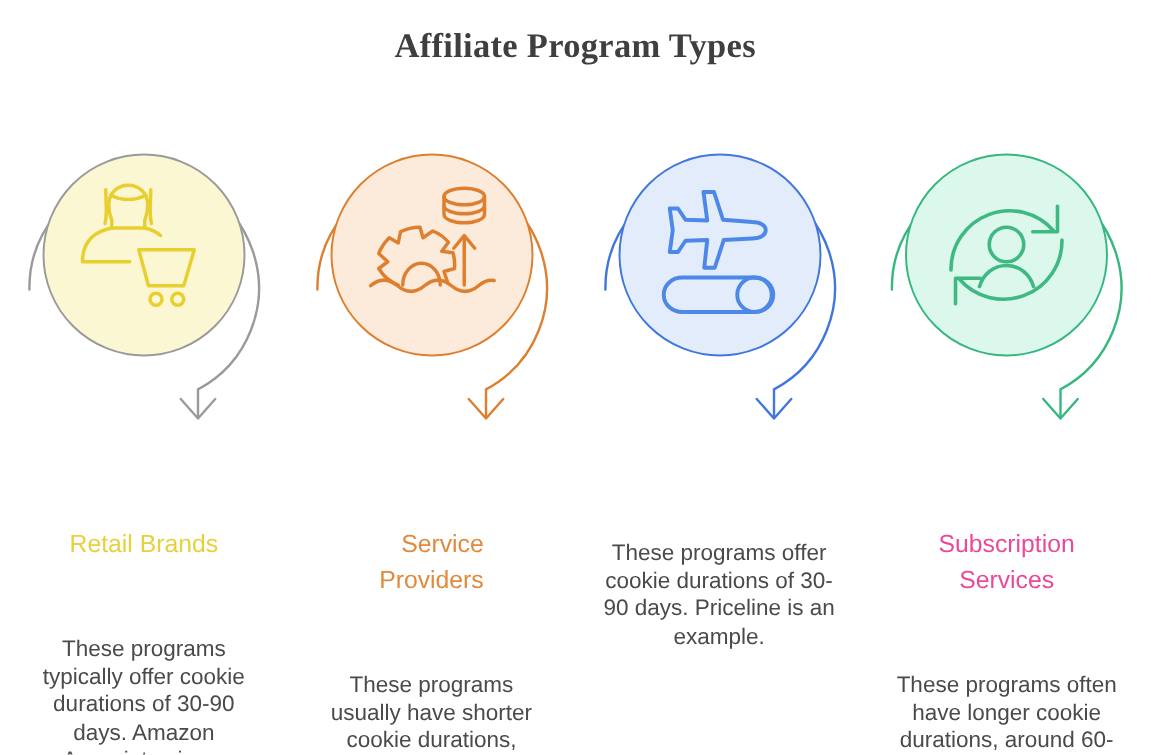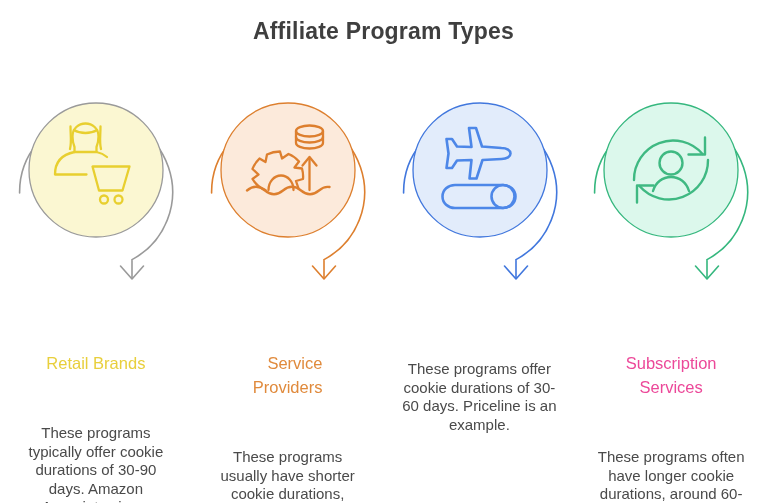--- a/index.html
+++ b/index.html
@@ -19,20 +19,21 @@
   #page-title {
     position: absolute;
     top: 18px;
     left: 0;
     width: 767px;
     text-align: center;
     font-size: 23px;
     font-weight: bold;
     color: #3f3f3f;
     letter-spacing: 0.2px;
+    font-family: Liberation Serif, serif;
   }
 
   #columns {
     position: absolute;
     top: 86px;
     left: 0;
     width: 767px;
     display: flex;
     flex-direction: row;
   }
@@ -169,21 +170,21 @@
                    L 85.0 42.0 Z"></path>
 
           <path d="M 71.0 99.0 L 119.0 99.0 C 126.0 99.0 131.5 104.0 131.5 110.5
                    C 131.5 117.0 126.0 122.0 119.0 122.0 L 71.0 122.0
                    C 64.0 122.0 58.5 117.0 58.5 110.5 C 58.5 104.0 64.0 99.0 71.0 99.0 Z"></path>
           <circle cx="119.0" cy="110.5" r="11.5"></circle>
         </g>
       </svg>
     </div>
 
-    <div class="col-desc">These programs offer cookie durations of 30-60 days. Priceline is an example.</div>
+    <div class="col-desc">These programs offer cookie durations of 30-90 days. Priceline is an example.</div>
   </div>
 
   <div class="column c3">
     <div class="badge">
       <svg width="191.75" height="225" viewBox="0 0 191.75 225">
         <path d="M 19.6 107 A 76.5 76.5 0 1 1 132.0 173.6 L 132.0 192.0" fill="none" stroke="#35b77e" stroke-width="1.6" stroke-linecap="round"></path>
         <path d="M 120.5 180.0 L 132.0 193.0 L 143.5 180.0" fill="none" stroke="#35b77e" stroke-width="1.6" stroke-linecap="round" stroke-linejoin="round"></path>
         <circle cx="96" cy="84" r="67" fill="#dcf8ec" stroke="#35b77e" stroke-width="1.3"></circle>
         <g fill="none" stroke="#3fb982" stroke-width="2.4" stroke-linecap="round" stroke-linejoin="round">
 

